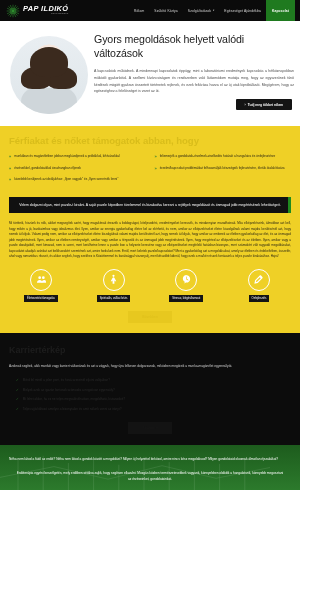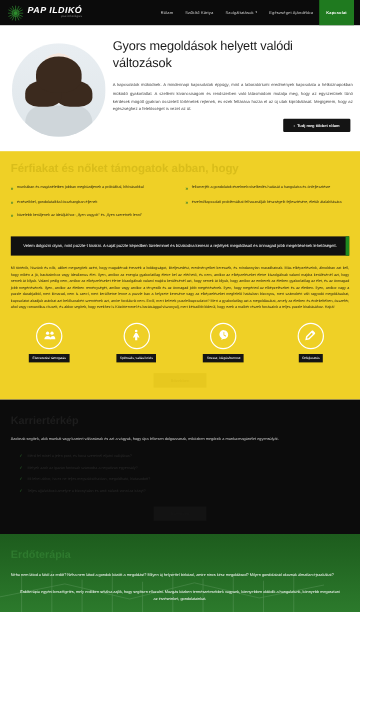--- a/index.html
+++ b/index.html
@@ -304,21 +304,20 @@
     <div class="d-li">
       <span class="d-check">✓</span>
       <span class="d-litext">Teljes ujjá/változó amelyre a bizonytalan és amit nálunk vonni az irányt?</span>
     </div>
     <div class="d-btn-row">
       <button class="btn-dark-ghost">Bővebben</button>
     </div>
   </section>
 
   <section class="green">
-    <h2 class="g-title">Erdőterápia</h2>
     <p class="g-para">Néha nem látod a fától az erdőt? Néha nem látod a gondok között a megoldást? Milyen új helyzettel birkózol, amire nincs kész megoldásod? Milyen gondolataid okoznak álmatlan éjszakákat?</p>
     <p class="g-para center">Erdőterápia egyéni beszélgetés, mely erdőben sétálva zajlik, hogy segítsen ellazulni. Mozgás közben természetesebbek vagyunk, könnyebben oldódik a hangulatunk, könnyebb megosztani az érzéseinket, gondolatainkat.</p>
     <svg class="forest" viewBox="0 0 300 40" preserveAspectRatio="none">
       <g stroke="#cfe8cf" stroke-width=".6" fill="none">
         <line x1="20" y1="40" x2="20" y2="6"></line>
           <line x1="48" y1="40" x2="48" y2="2"></line>
         <line x1="76" y1="40" x2="76" y2="10"></line>
           <line x1="104" y1="40" x2="104" y2="4"></line>
         <line x1="132" y1="40" x2="132" y2="12"></line>
           <line x1="160" y1="40" x2="160" y2="3"></line>

